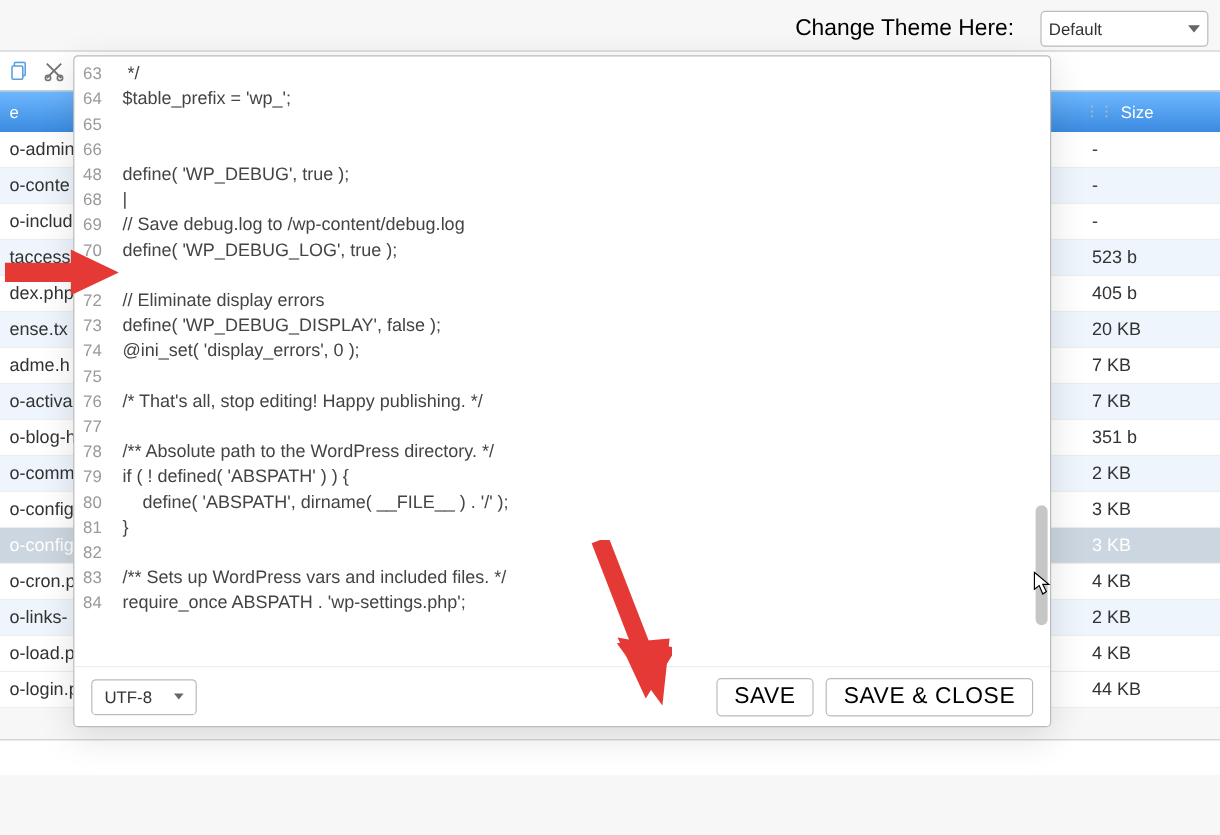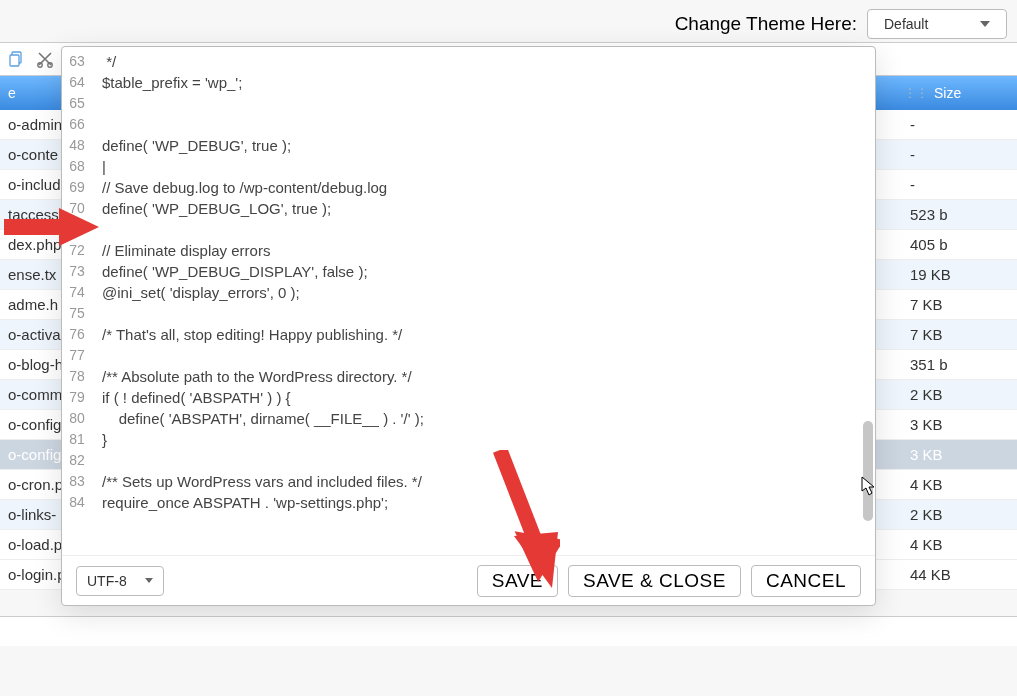--- a/index.html
+++ b/index.html
@@ -20,23 +20,24 @@
     display: flex;
     align-items: center;
     justify-content: flex-end;
     padding: 6px 10px 0 10px;
     gap: 10px;
   }
   .theme-label { font-size: 19px; color: #000000; }
   .theme-select {
     height: 30px; width: 140px;
     border: 1px solid #bbb; border-radius: 4px;
-    background: #fff; padding: 0 16px;
+    background: #fff; padding: 0 6px;
     display: flex; align-items: center; justify-content: space-between;
     cursor: pointer;
+    margin-left: 12px;
   }
   .theme-select .chev {
     width: 0; height: 0;
     border-left: 5px solid transparent;
     border-right: 5px solid transparent;
     border-top: 6px solid #666;
   }
 
   
   .bg-toolbar {
@@ -259,21 +260,21 @@
       <div class="filerow">
         <div class="col-name">dex.php</div>
         <div class="col-perm"></div>
         <div class="col-date"></div>
         <div class="col-size">405 b</div>
       </div>
       <div class="filerow alt">
         <div class="col-name">ense.tx</div>
         <div class="col-perm"></div>
         <div class="col-date"></div>
-        <div class="col-size">19 KB</div>
+        <div class="col-size">20 KB</div>
       </div>
       <div class="filerow">
         <div class="col-name">adme.h</div>
         <div class="col-perm"></div>
         <div class="col-date"></div>
         <div class="col-size">7 KB</div>
       </div>
       <div class="filerow alt">
         <div class="col-name">o-activa</div>
         <div class="col-perm"></div>
@@ -365,21 +366,20 @@
     </div>
   </div>
   <div class="ed-footer">
     <div class="enc-btn">
       <span>UTF-8</span>
       <span class="chev"></span>
     </div>
     <span class="spacer"></span>
     <button class="act-btn">SAVE</button>
     <button class="act-btn">SAVE &amp; CLOSE</button>
-    <button class="act-btn">CANCEL</button>
   </div>
 </div>
 
 <svg class="arrow1" viewBox="0 0 95 46">
   <path d="M0 23 L60 23" stroke="#e53935" stroke-width="16"></path>
   <path d="M55 4 L95 23 L55 42 Z" fill="#e53935"></path>
 </svg>
 <svg class="arrow2" viewBox="0 0 90 140">
   <path d="M30 0 L68 98" stroke="#e53935" stroke-width="15"></path>
   <path d="M48 88 L86 140 L92 84 Z" fill="#e53935" transform="translate(-4 -2)"></path>

